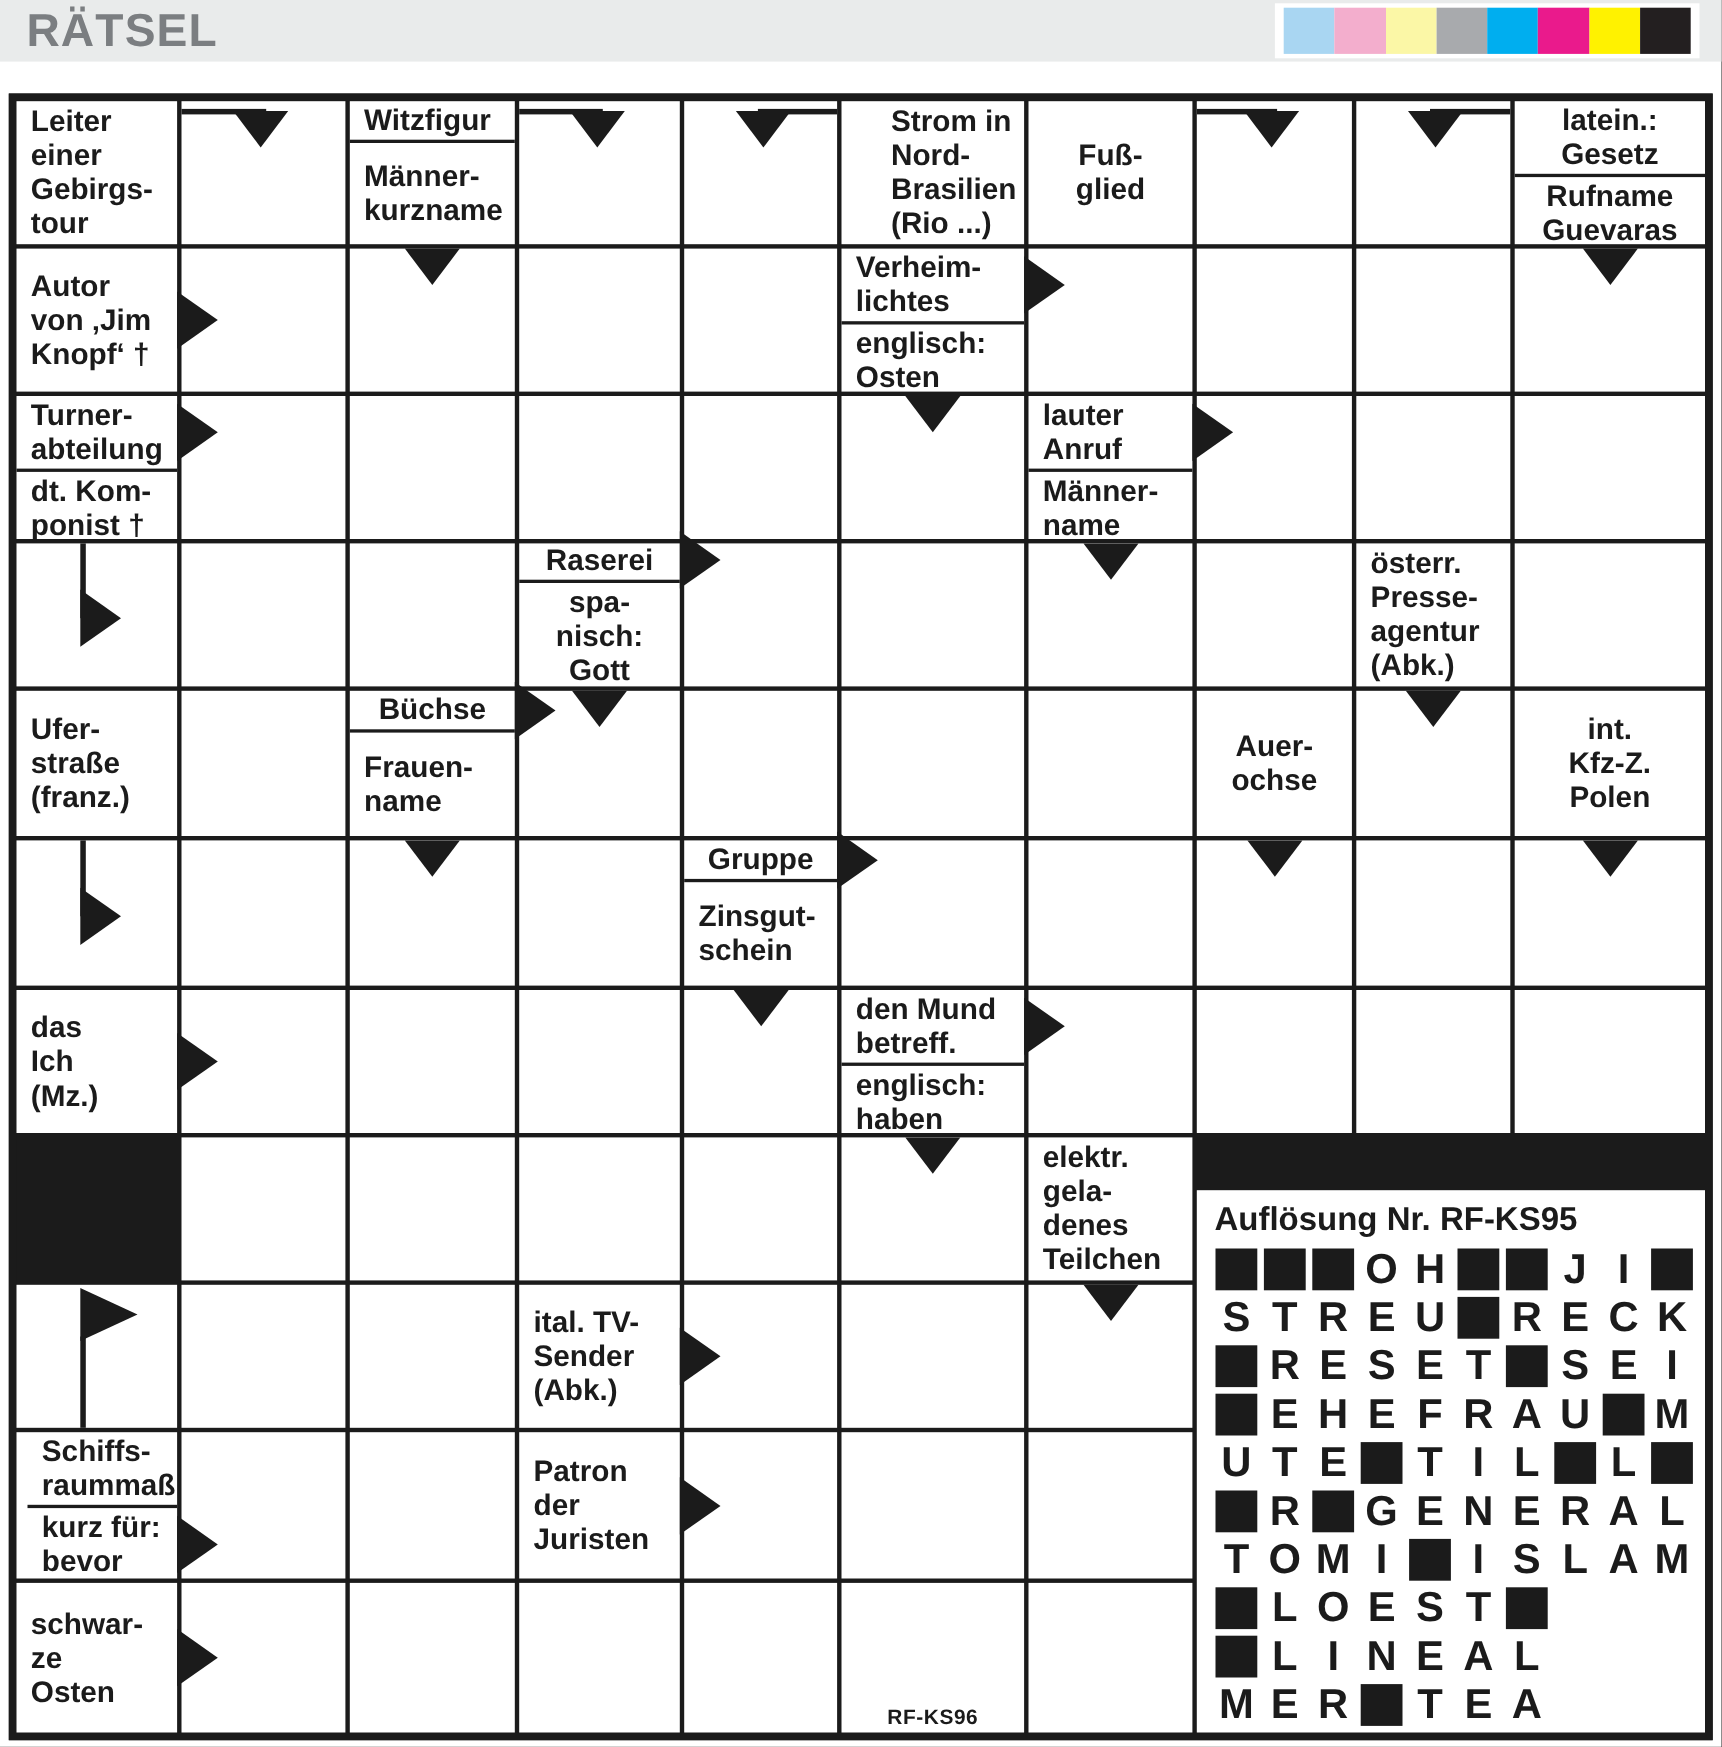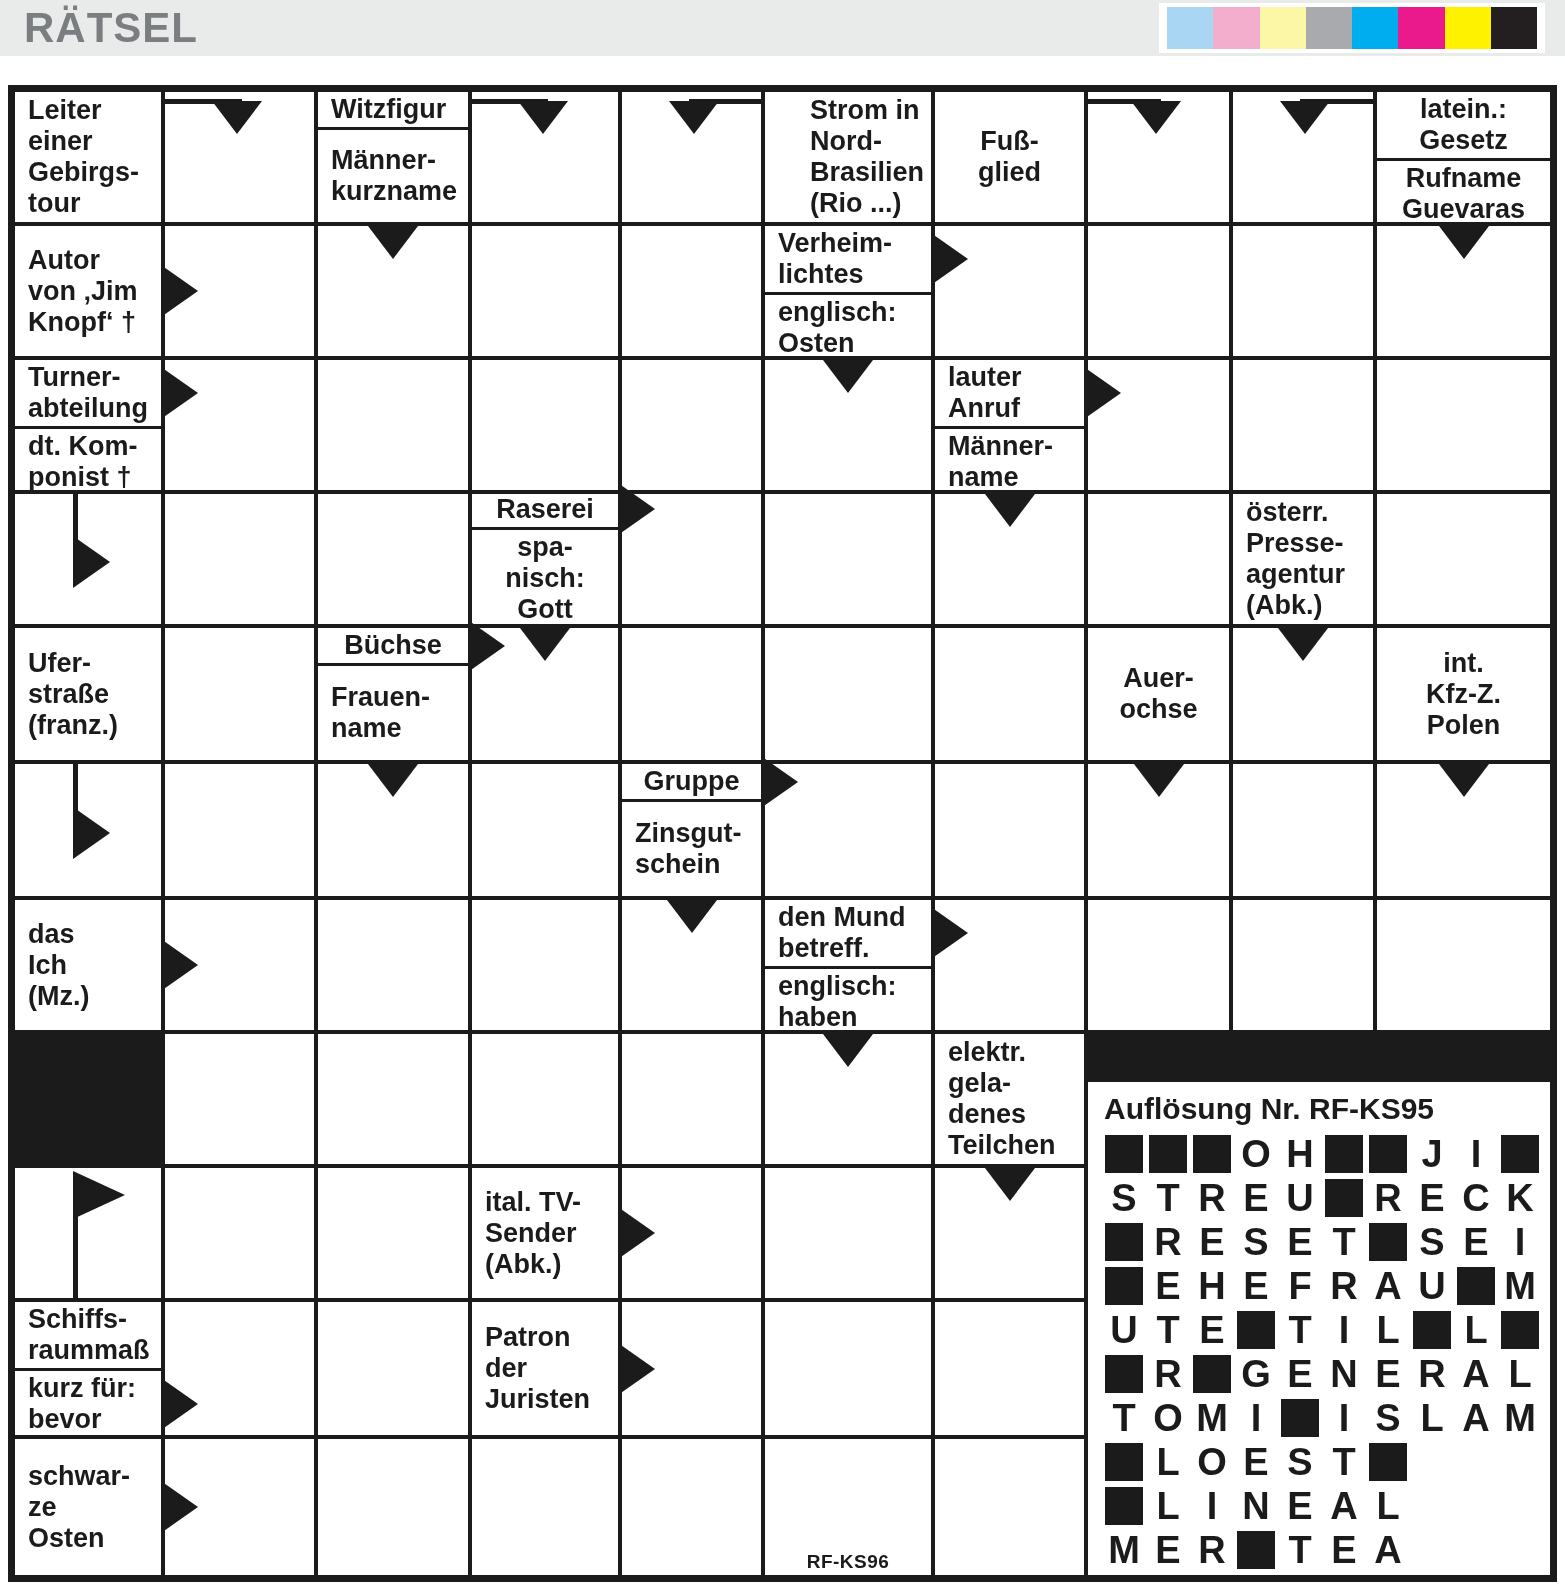--- a/index.html
+++ b/index.html
@@ -671,21 +671,21 @@
 Sender
 (Abk.)</span>
         <div class="tri-right" style="left: 100%; top: 50%; margin-top: -26px;"></div>
       </div>
     </div>
     <div class="cell" style="grid-area: 9 / 5;"></div>
     <div class="cell" style="grid-area: 9 / 6;"></div>
     <div class="cell" style="grid-area: 9 / 7;">
       <div class="tri-down" style="left: 50%; top: 0px; transform: translateX(-50%);"></div>
     </div>
-    <div class="cell clue arrowed" style="grid-area: 10 / 1;">
+    <div class="cell clue arrowed" style="grid-area: 10 / 1; padding-left: 10px;">
       <div class="part fit">
         <span class="txt">Schiffs-
 raummaß</span>
       </div>
       <div class="part">
         <span class="txt">kurz für:
 bevor</span>
         <div class="tri-right" style="left: 100%; top: 50%; margin-top: -26px;"></div>
       </div>
     </div>

